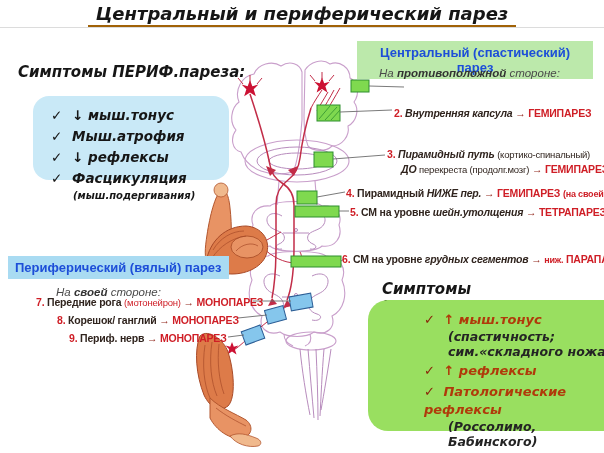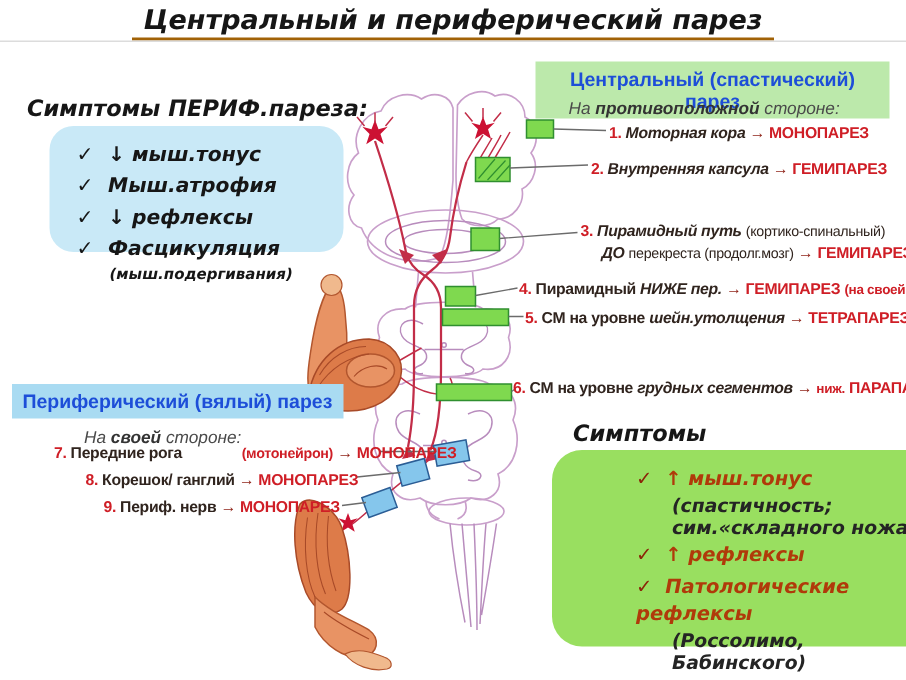--- a/index.html
+++ b/index.html
@@ -19,39 +19,39 @@
 
   
   .hw{font-family:"DejaVu Sans",sans-serif;font-style:italic;font-weight:bold;color:#161616;}
 
   .title-wrap{left:0;top:3px;width:604px;text-align:center;}
   .title-text{font:bold italic 18px "DejaVu Sans",sans-serif;color:#161616;
               border-bottom:2px solid #a16207;padding:0 8px 1px;}
   .divider{left:0;top:27px;width:604px;height:1px;background:#dcdcdc;}
 
   .periph-sym-heading{left:18px;top:63px;font-size:15px;}
-  .panel-blue{left:33px;top:84px;width:196px;height:84px;border-radius:16px;
+  .panel-blue{left:33px;top:96px;width:196px;height:84px;border-radius:16px;
               background:var(--panel-blue-bg);padding:0;}
   .panel-blue .inner{padding:9px 0 0 18px;font-size:13.5px;line-height:21px;}
   .panel-blue .check{margin-right:5px;}
   .panel-note{margin-left:22px;font-size:10px;line-height:14px;}
 
   .hdr-band{font-weight:bold;font-size:13px;color:#1d4ed8;padding:4px 7px;}
   .periph-heading{left:8px;top:256px;background:var(--heading-blue-bg);}
   .central-heading{left:357px;top:41px;width:222px;text-align:center;background:var(--heading-green-bg);}
 
   .side-label{font:italic 11.5px "Liberation Sans",sans-serif;color:#4a4a4a;white-space:nowrap;}
   .side-label b{color:#333;}
 
   .citem{position:absolute;white-space:nowrap;font:bold 10.5px "Liberation Sans",sans-serif;
          color:var(--dark-text);letter-spacing:-0.2px;line-height:15px;}
   .citem .num{color:var(--red);}
   .lbl-i{font-style:italic;}
   .note{font-weight:normal;font-size:9.5px;}
-  .note-red{color:var(--red);font-size:9.5px;font-weight:bold;margin-left:37px;}
+  .note-red{color:var(--red);font-size:9.5px;font-weight:normal;}
   .arw{color:#8d1f14;}
   .res{color:var(--red);}
   .res-pre{color:var(--red);font-size:9px;}
   .sfx{color:var(--red);font-size:9px;}
 
   .centr-sym-heading{left:382px;top:280px;font-size:15px;}
   .panel-green{left:368px;top:300px;width:211px;height:131px;border-radius:20px;
                background:var(--panel-green-bg);padding-left:44px;}
   .panel-green .inner{padding:11px 0 0 12px;font-size:13px;line-height:18px;}
   .panel-green .check{color:#8b2408;margin-right:4px;}
@@ -206,26 +206,20 @@
     </div>
   </div>
 
   <div class="abs hdr-band central-heading">Центральный (спастический) парез</div>
   <div class="abs side-label" style="left:379px;top:67px">
     <span>На</span>
     <b>противоположной</b>
     <span>стороне:</span>
   </div>
 
-  <div class="citem" style="left:406px;top:82px">
-    <span class="num">1.</span>
-    <span class="lbl-i">Моторная кора</span>
-    <span class="arw">→</span>
-    <span class="res">МОНОПАРЕЗ</span>
-  </div>
   <div class="citem" style="left:394px;top:106px">
     <span class="num">2.</span>
     <span class="lbl-i">Внутренняя капсула</span>
     <span class="arw">→</span>
     <span class="res">ГЕМИПАРЕЗ</span>
   </div>
   <div class="citem" style="left:387px;top:147px">
     <div>
       <span class="num">3.</span>
       <span class="lbl-i">Пирамидный путь</span>

